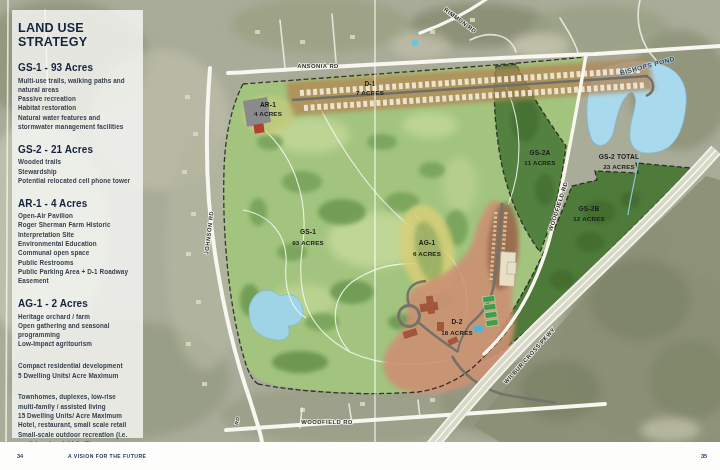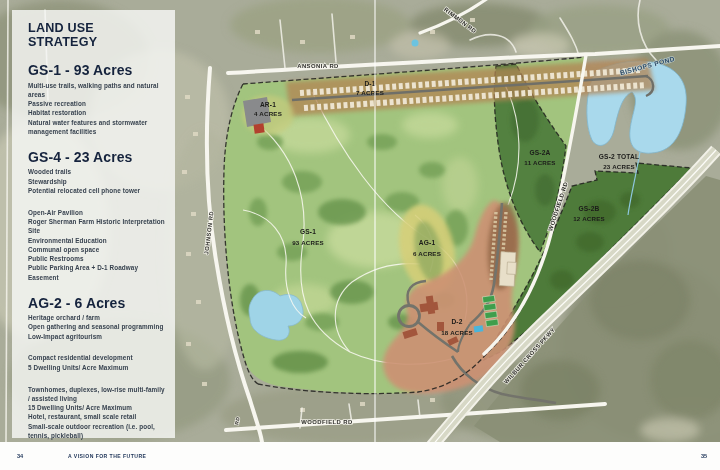--- a/index.html
+++ b/index.html
@@ -12,24 +12,24 @@
   .zl1{font-size:6.6px;fill:#1c1c1a;text-anchor:middle;letter-spacing:.2px;}
   .zl2{font-size:6.2px;fill:#1c1c1a;text-anchor:middle;letter-spacing:.2px;}
   .rl{font-size:5.9px;fill:#2e2e2a;letter-spacing:.45px;text-anchor:middle;
       paint-order:stroke;stroke:rgba(248,247,240,.85);stroke-width:1.6px;}
   .pl{font-size:6.6px;fill:#2c4a66;letter-spacing:.5px;text-anchor:middle;
       paint-order:stroke;stroke:rgba(210,233,243,.6);stroke-width:1.4px;}
   .bnd{fill:none;stroke:#1f1f1d;stroke-width:1.3;stroke-dasharray:5 2.6;opacity:.85;}
   .trail{fill:none;stroke:#fbfaf3;stroke-width:1.1;opacity:.85;}
   .road{fill:none;stroke:#f7f6ef;stroke-linecap:round;}
   
-  #panel{position:absolute;left:12px;top:10px;width:163px;height:428px;
-         background:rgba(246,248,245,.82);padding:9px 9px 0 16px;box-sizing:border-box;}
+  #panel{position:absolute;left:12px;top:10px;width:131px;height:428px;
+         background:rgba(246,248,245,.82);padding:9px 9px 0 6px;box-sizing:border-box;}
   #panel h1{font-size:12.6px;letter-spacing:.2px;color:#15233d;margin:2px 0 13px 0;}
-  #panel h2{font-size:14px;color:#15233d;margin:0 0 2.5px 0;letter-spacing:.1px;}
+  #panel h2{font-size:10px;color:#15233d;margin:0 0 2.5px 0;letter-spacing:.1px;}
   #panel .sec{margin:0 0 12.5px 0;}
   #panel p{font-size:6.35px;line-height:9.3px;margin:0;color:#37424f;font-weight:bold;
            letter-spacing:.1px;}
   
   #footer{position:absolute;left:0;top:442px;width:720px;height:28px;background:#fdfdfc;}
   #footer .pn{position:absolute;font-size:5.6px;font-weight:bold;color:#21375a;top:11px;}
   #footer .tag{position:absolute;left:68px;top:11px;font-size:5.1px;font-weight:bold;
                color:#21375a;letter-spacing:.45px;}
   #pn-left{left:17px;}
   #pn-right{left:701px;}
@@ -309,37 +309,38 @@
 
     <div class="sec">
       <h2>GS-1 - 93 Acres</h2>
       <p>Multi-use trails, walking paths and natural areas</p>
       <p>Passive recreation</p>
       <p>Habitat restoration</p>
       <p>Natural water features and stormwater management facilities</p>
     </div>
 
     <div class="sec">
-      <h2>GS-4 - 23 Acres</h2>
+      <h2>GS-2 - 21 Acres</h2>
       <p>Wooded trails</p>
       <p>Stewardship</p>
       <p>Potential relocated cell phone tower</p>
     </div>
 
     <div class="sec">
+      <h2>AR-1 - 4 Acres</h2>
       <p>Open-Air Pavilion</p>
       <p>Roger Sherman Farm Historic Interpretation Site</p>
       <p>Environmental Education</p>
       <p>Communal open space</p>
       <p>Public Restrooms</p>
       <p>Public Parking Area + D-1 Roadway Easement</p>
     </div>
 
     <div class="sec">
-      <h2>AG-2 - 6 Acres</h2>
+      <h2>AG-1 - 2 Acres</h2>
       <p>Heritage orchard / farm</p>
       <p>Open gathering and seasonal programming</p>
       <p>Low-Impact agritourism</p>
     </div>
 
     <div class="sec">
       <p>Compact residential development</p>
       <p>5 Dwelling Units/ Acre Maximum</p>
     </div>
 

